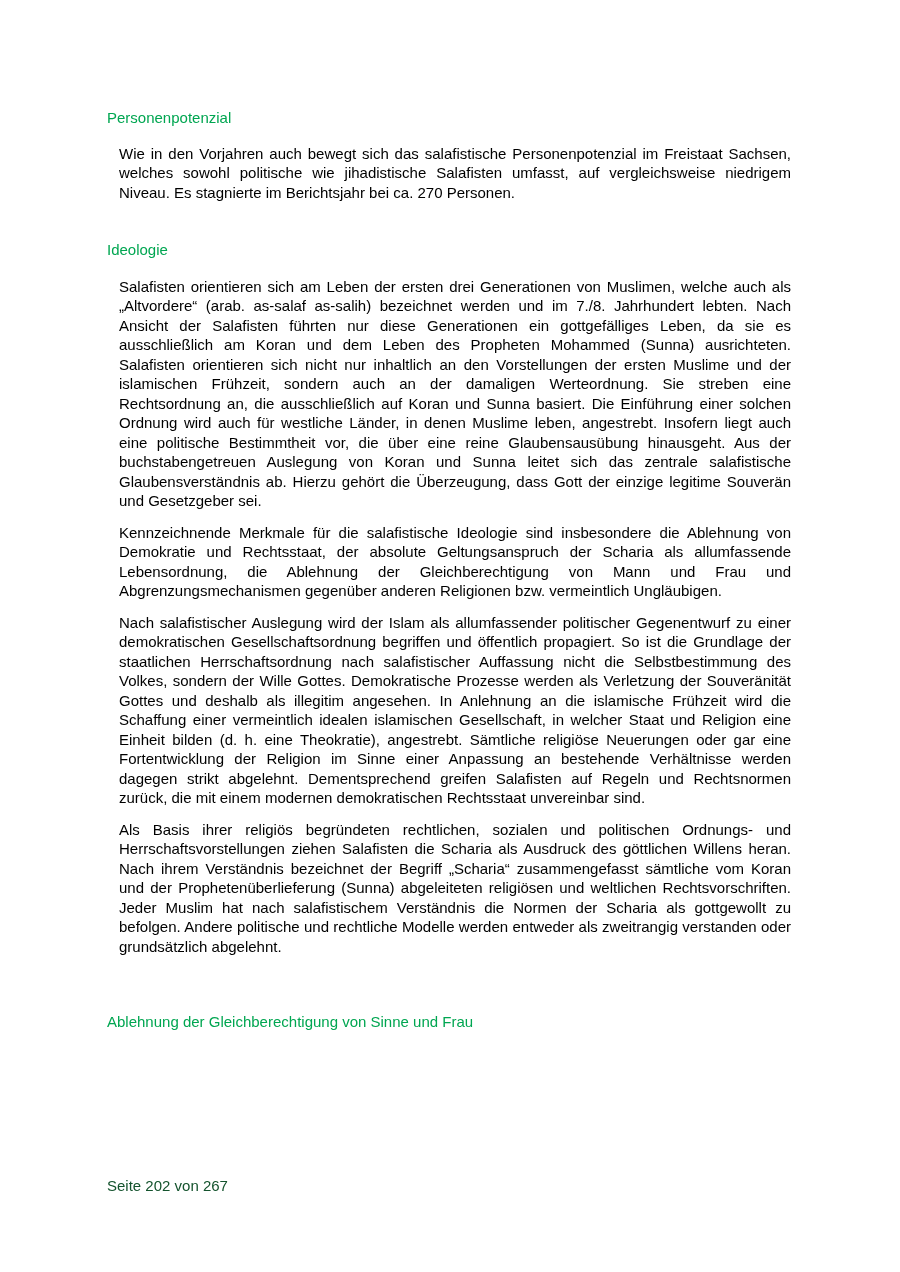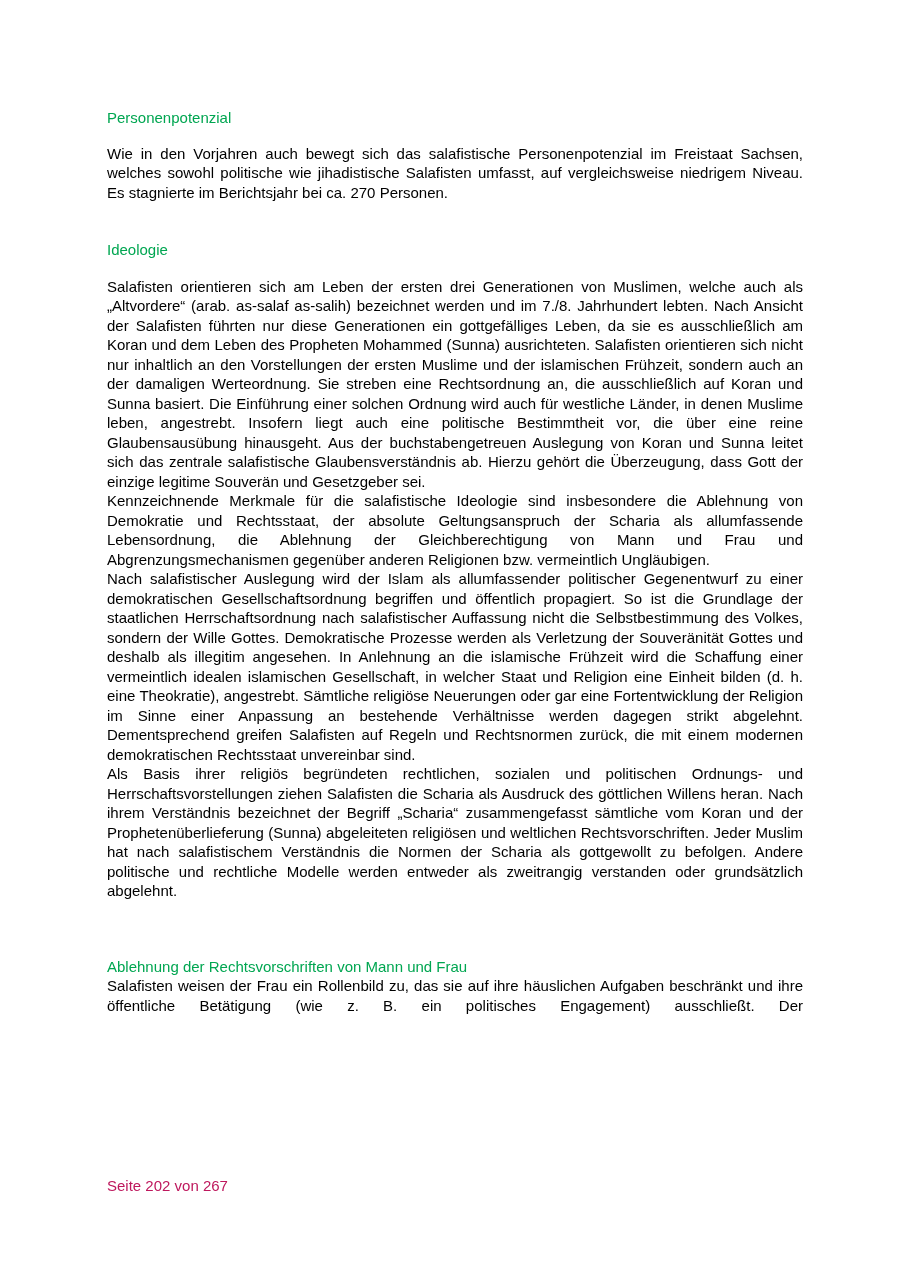--- a/index.html
+++ b/index.html
@@ -31,33 +31,33 @@
     font-weight: 400;
     margin: 0;
     line-height: 19.5px;
   }
   .heading.gap-below-lg { margin-bottom: 16px; }
   .mt-sec2 { margin-top: 38px; margin-bottom: 17px; }
   .mt-sec3 { margin-top: 42px; }
   .mt-sec4 { margin-top: 22px; }
   .mt-sec5 { margin-top: 56px; }
   p.body-par {
-    margin: 0;
+    margin: 12px;
     text-align: justify;
     hyphens: none;
   }
   p.body-par.continues {
     text-align-last: justify;
   }
   .footer {
     position: absolute;
     left: 107px;
     top: 1176px;
     font-size: 15px;
-    color: #be185d;
+    color: #14532d;
   }
 </style>
 </head>
 <body>
 
 <div class="page">
 
   <section>
     <h2 class="heading gap-below-lg">Personenpotenzial</h2>
     <p class="body-par">Wie in den Vorjahren auch bewegt sich das salafistische Personenpotenzial im Freistaat Sachsen, welches sowohl politische wie jihadistische Salafisten umfasst, auf vergleichsweise niedrigem Niveau. Es stagnierte im Berichtsjahr bei ca. 270 Personen.</p>
@@ -71,19 +71,18 @@
 
   <section>
     <p class="body-par">Nach salafistischer Auslegung wird der Islam als allumfassender politischer Gegenentwurf zu einer demokratischen Gesellschaftsordnung begriffen und öffentlich propagiert. So ist die Grundlage der staatlichen Herrschaftsordnung nach salafistischer Auffassung nicht die Selbstbestimmung des Volkes, sondern der Wille Gottes. Demokratische Prozesse werden als Verletzung der Souveränität Gottes und deshalb als illegitim angesehen. In Anlehnung an die islamische Frühzeit wird die Schaffung einer vermeintlich idealen islamischen Gesellschaft, in welcher Staat und Religion eine Einheit bilden (d. h. eine Theokratie), angestrebt. Sämtliche religiöse Neuerungen oder gar eine Fortentwicklung der Religion im Sinne einer Anpassung an bestehende Verhältnisse werden dagegen strikt abgelehnt. Dementsprechend greifen Salafisten auf Regeln und Rechtsnormen zurück, die mit einem modernen demokratischen Rechtsstaat unvereinbar sind.</p>
   </section>
 
   <section>
     <p class="body-par">Als Basis ihrer religiös begründeten rechtlichen, sozialen und politischen Ordnungs- und Herrschaftsvorstellungen ziehen Salafisten die Scharia als Ausdruck des göttlichen Willens heran. Nach ihrem Verständnis bezeichnet der Begriff „Scharia“ zusammengefasst sämtliche vom Koran und der Prophetenüberlieferung (Sunna) abgeleiteten religiösen und weltlichen Rechtsvorschriften. Jeder Muslim hat nach salafistischem Verständnis die Normen der Scharia als gottgewollt zu befolgen. Andere politische und rechtliche Modelle werden entweder als zweitrangig verstanden oder grundsätzlich abgelehnt.</p>
   </section>
 
   <section>
-    <h2 class="heading mt-sec5">Ablehnung der Rechtsvorschriften von Mann und Frau</h2>
-    <p class="body-par continues">Salafisten weisen der Frau ein Rollenbild zu, das sie auf ihre häuslichen Aufgaben beschränkt und ihre öffentliche Betätigung (wie z. B. ein politisches Engagement) ausschließt. Der</p>
+    <h2 class="heading mt-sec5">Ablehnung der Gleichberechtigung von Sinne und Frau</h2>
   </section>
 
   <div class="footer">Seite 202 von 267</div>
 
 </div>
 
 </body></html>

